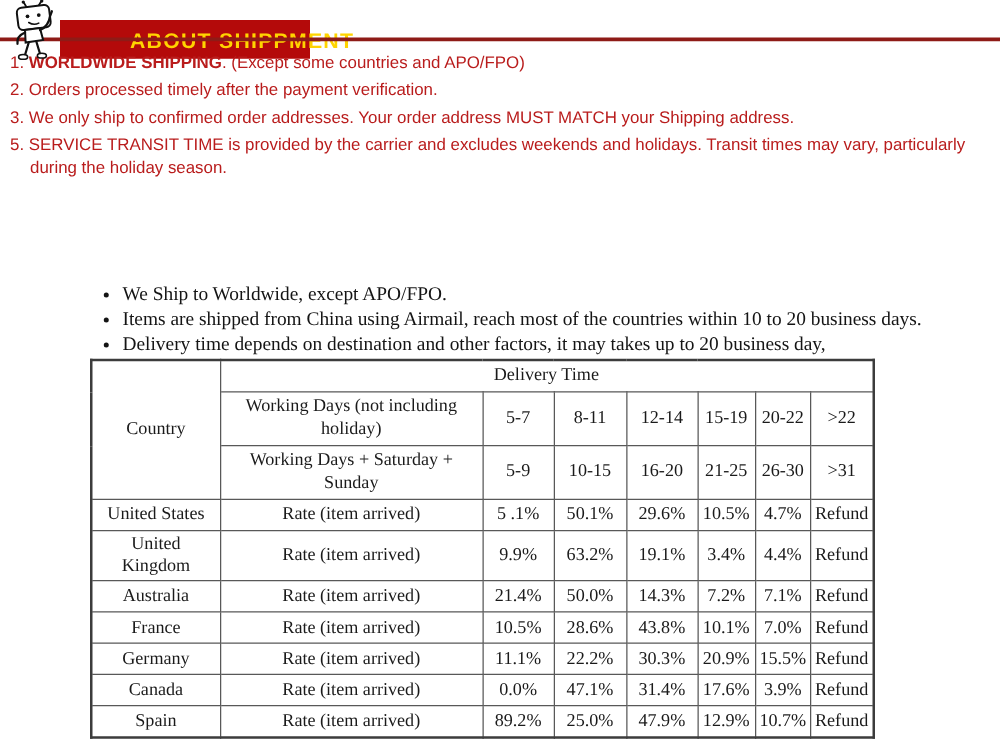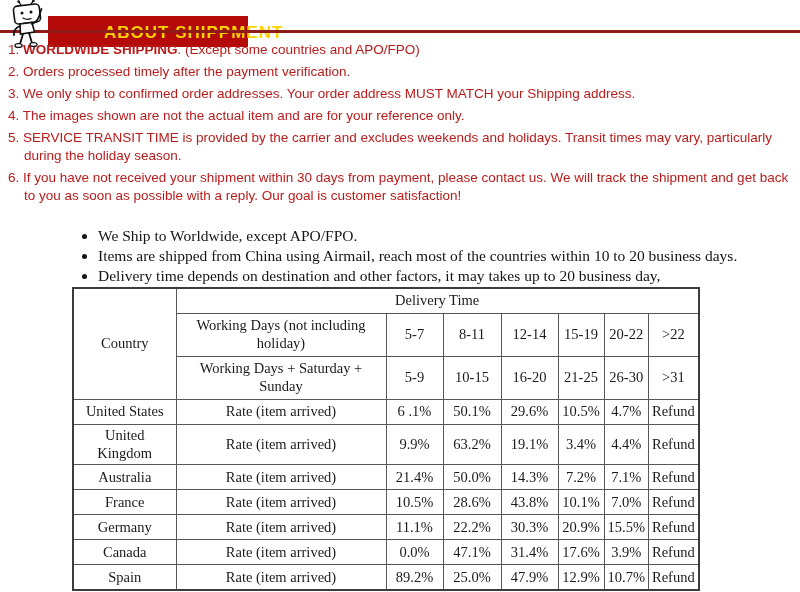--- a/index.html
+++ b/index.html
@@ -90,23 +90,21 @@
       <path d="M17 34 L14 44 M23 33 L26 43" fill="none" stroke="#111" stroke-width="1.8" stroke-linecap="round"></path>
       <ellipse cx="12.5" cy="45.5" rx="3.6" ry="1.9" fill="#fff" stroke="#111" stroke-width="1.3"></ellipse>
       <ellipse cx="27.5" cy="44.5" rx="3.6" ry="1.9" fill="#fff" stroke="#111" stroke-width="1.3"></ellipse>
     </svg>
   </span>
 
   <ol class="terms" id="terms-list">
       <li><span>1. </span><span class="term-bold">WORLDWIDE SHIPPING</span><span>. (Except some countries and APO/FPO)</span></li>
       <li><span>2. </span><span class="term-bold"></span><span>Orders processed timely after the payment verification.</span></li>
       <li><span>3. </span><span class="term-bold"></span><span>We only ship to confirmed order addresses. Your order address MUST MATCH your Shipping address.</span></li>
-      <li><span>4. </span><span class="term-bold"></span><span>The images shown are not the actual item and are for your reference only.</span></li>
       <li><span>5. </span><span class="term-bold"></span><span>SERVICE TRANSIT TIME is provided by the carrier and excludes weekends and holidays. Transit times may vary, particularly during the holiday season.</span></li>
-      <li><span>6. </span><span class="term-bold"></span><span>If you have not received your shipment within 30 days from payment, please contact us. We will track the shipment and get back to you as soon as possible with a reply. Our goal is customer satisfaction!</span></li>
     </ol>
 
   <ul class="notes" id="notes-list">
       <li>We Ship to Worldwide, except APO/FPO.</li>
       <li>Items are shipped from China using Airmail, reach most of the countries within 10 to 20 business days.</li>
       <li>Delivery time depends on destination and other factors, it may takes up to 20 business day,</li>
     </ul>
 
   <table class="dt">
     <colgroup>
@@ -140,21 +138,21 @@
         <td>16-20</td>
         <td>21-25</td>
         <td>26-30</td>
         <td>&gt;31</td>
       </tr>
     </tbody>
     <tbody class="rows" id="table-body">
         <tr>
           <td>United States</td>
           <td>Rate (item arrived)</td>
-          <td>6 .1%</td>
+          <td>5 .1%</td>
           <td>50.1%</td>
           <td>29.6%</td>
           <td>10.5%</td>
           <td>4.7%</td>
           <td>Refund</td>
         </tr>
         <tr>
           <td>United Kingdom</td>
           <td>Rate (item arrived)</td>
           <td>9.9%</td>

